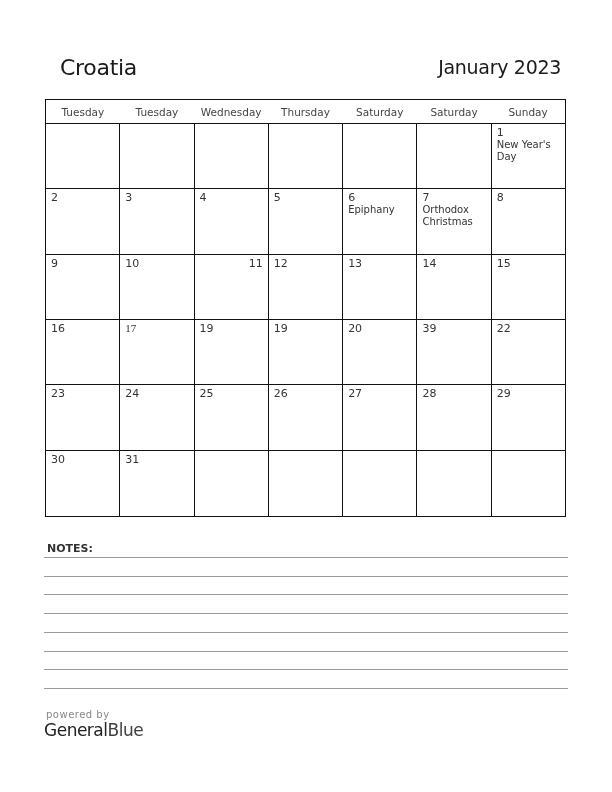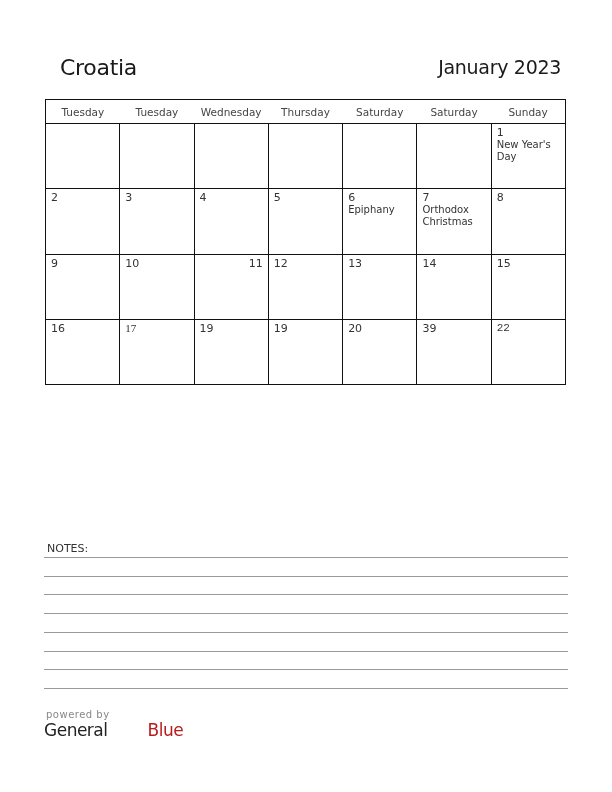--- a/index.html
+++ b/index.html
@@ -6,26 +6,26 @@
     body { width: 612px; height: 792px; position: relative; font-family: "DejaVu Sans", sans-serif; color: #222; overflow: hidden; }
     .title-country { position: absolute; left: 60px; top: 55px; font-size: 22px; color: #1a1a1a; letter-spacing: -0.3px; }
     .title-month { position: absolute; right: 51px; top: 56px; font-size: 19px; color: #1a1a1a; letter-spacing: -0.3px; }
     table.cal { position: absolute; left: 45px; top: 99px; width: 521px; border-collapse: collapse; table-layout: fixed; }
     table.cal th { height: 23px; border-top: 1.3px solid #111; border-bottom: 1.3px solid #111; font-weight: normal; font-size: 10.5px; color: #444; padding: 0; text-align: center; }
     table.cal th:first-child { border-left: 1.3px solid #111; }
     table.cal th:last-child { border-right: 1.3px solid #111; }
     table.cal td { height: 64px; border: 1.3px solid #111; vertical-align: top; padding: 2px 5px; font-size: 11px; color: #333; box-sizing: border-box; }
     .daynum { display: block; font-size: 11px; line-height: 13px; color: #333; }
     .holiday { display: block; font-size: 10px; line-height: 12px; color: #333; }
-    .notes-label { position: absolute; left: 47px; top: 542px; font-size: 11px; color: #333; }
+    .notes-label { position: absolute; left: 47px; top: 542px; font-size: 11px; color: #333; font-weight: bold; }
     .notes-line { position: absolute; left: 44px; width: 524px; height: 0; border-top: 1.3px solid #9a9a9a; }
     .powered { position: absolute; left: 46px; top: 709px; font-size: 10px; color: #888; letter-spacing: 0.5px; }
     .brand { position: absolute; left: 44px; top: 720px; font-size: 17px; letter-spacing: -0.5px; }
     .brand .g { color: #222; }
-    .brand .b { color: #b91c1c; margin-left: 40px; }
+    .brand .b { color: #404040; }
   </style>
 </head>
 <body>
 
 <div class="title-country">Croatia</div>
 <div class="title-month">January 2023</div>
 
 <table class="cal">
   <thead>
     <tr>
@@ -123,22 +123,68 @@
         </td>
         <td style="height: 65px;">
           <span class="daynum">19</span>
         </td>
         <td style="height: 65px;">
           <span class="daynum">20</span>
         </td>
         <td style="height: 65px;">
           <span class="daynum">39</span>
         </td>
-        <td style="height: 65px; font-family: Liberation Mono, monospace;">
+        <td style="height: 65px;">
           <span class="daynum">22</span>
+        </td>
+      </tr>
+      <tr>
+        <td style="height: 66px;">
+          <span class="daynum">23</span>
+        </td>
+        <td style="height: 66px;">
+          <span class="daynum">24</span>
+        </td>
+        <td style="height: 66px;">
+          <span class="daynum">25</span>
+        </td>
+        <td style="height: 66px;">
+          <span class="daynum">26</span>
+        </td>
+        <td style="height: 66px;">
+          <span class="daynum">27</span>
+        </td>
+        <td style="height: 66px;">
+          <span class="daynum">28</span>
+        </td>
+        <td style="height: 66px;">
+          <span class="daynum">29</span>
+        </td>
+      </tr>
+      <tr>
+        <td style="height: 66px;">
+          <span class="daynum">30</span>
+        </td>
+        <td style="height: 66px;">
+          <span class="daynum">31</span>
+        </td>
+        <td style="height: 66px;">
+          <span class="daynum"></span>
+        </td>
+        <td style="height: 66px;">
+          <span class="daynum"></span>
+        </td>
+        <td style="height: 66px;">
+          <span class="daynum"></span>
+        </td>
+        <td style="height: 66px;">
+          <span class="daynum"></span>
+        </td>
+        <td style="height: 66px;">
+          <span class="daynum"></span>
         </td>
       </tr>
     </tbody>
 </table>
 
 <div class="notes-label">NOTES:</div>
 <div id="notes-lines">
     <div class="notes-line" style="top: 557px;"></div>
     <div class="notes-line" style="top: 575.7px;"></div>
     <div class="notes-line" style="top: 594.4px;"></div>

